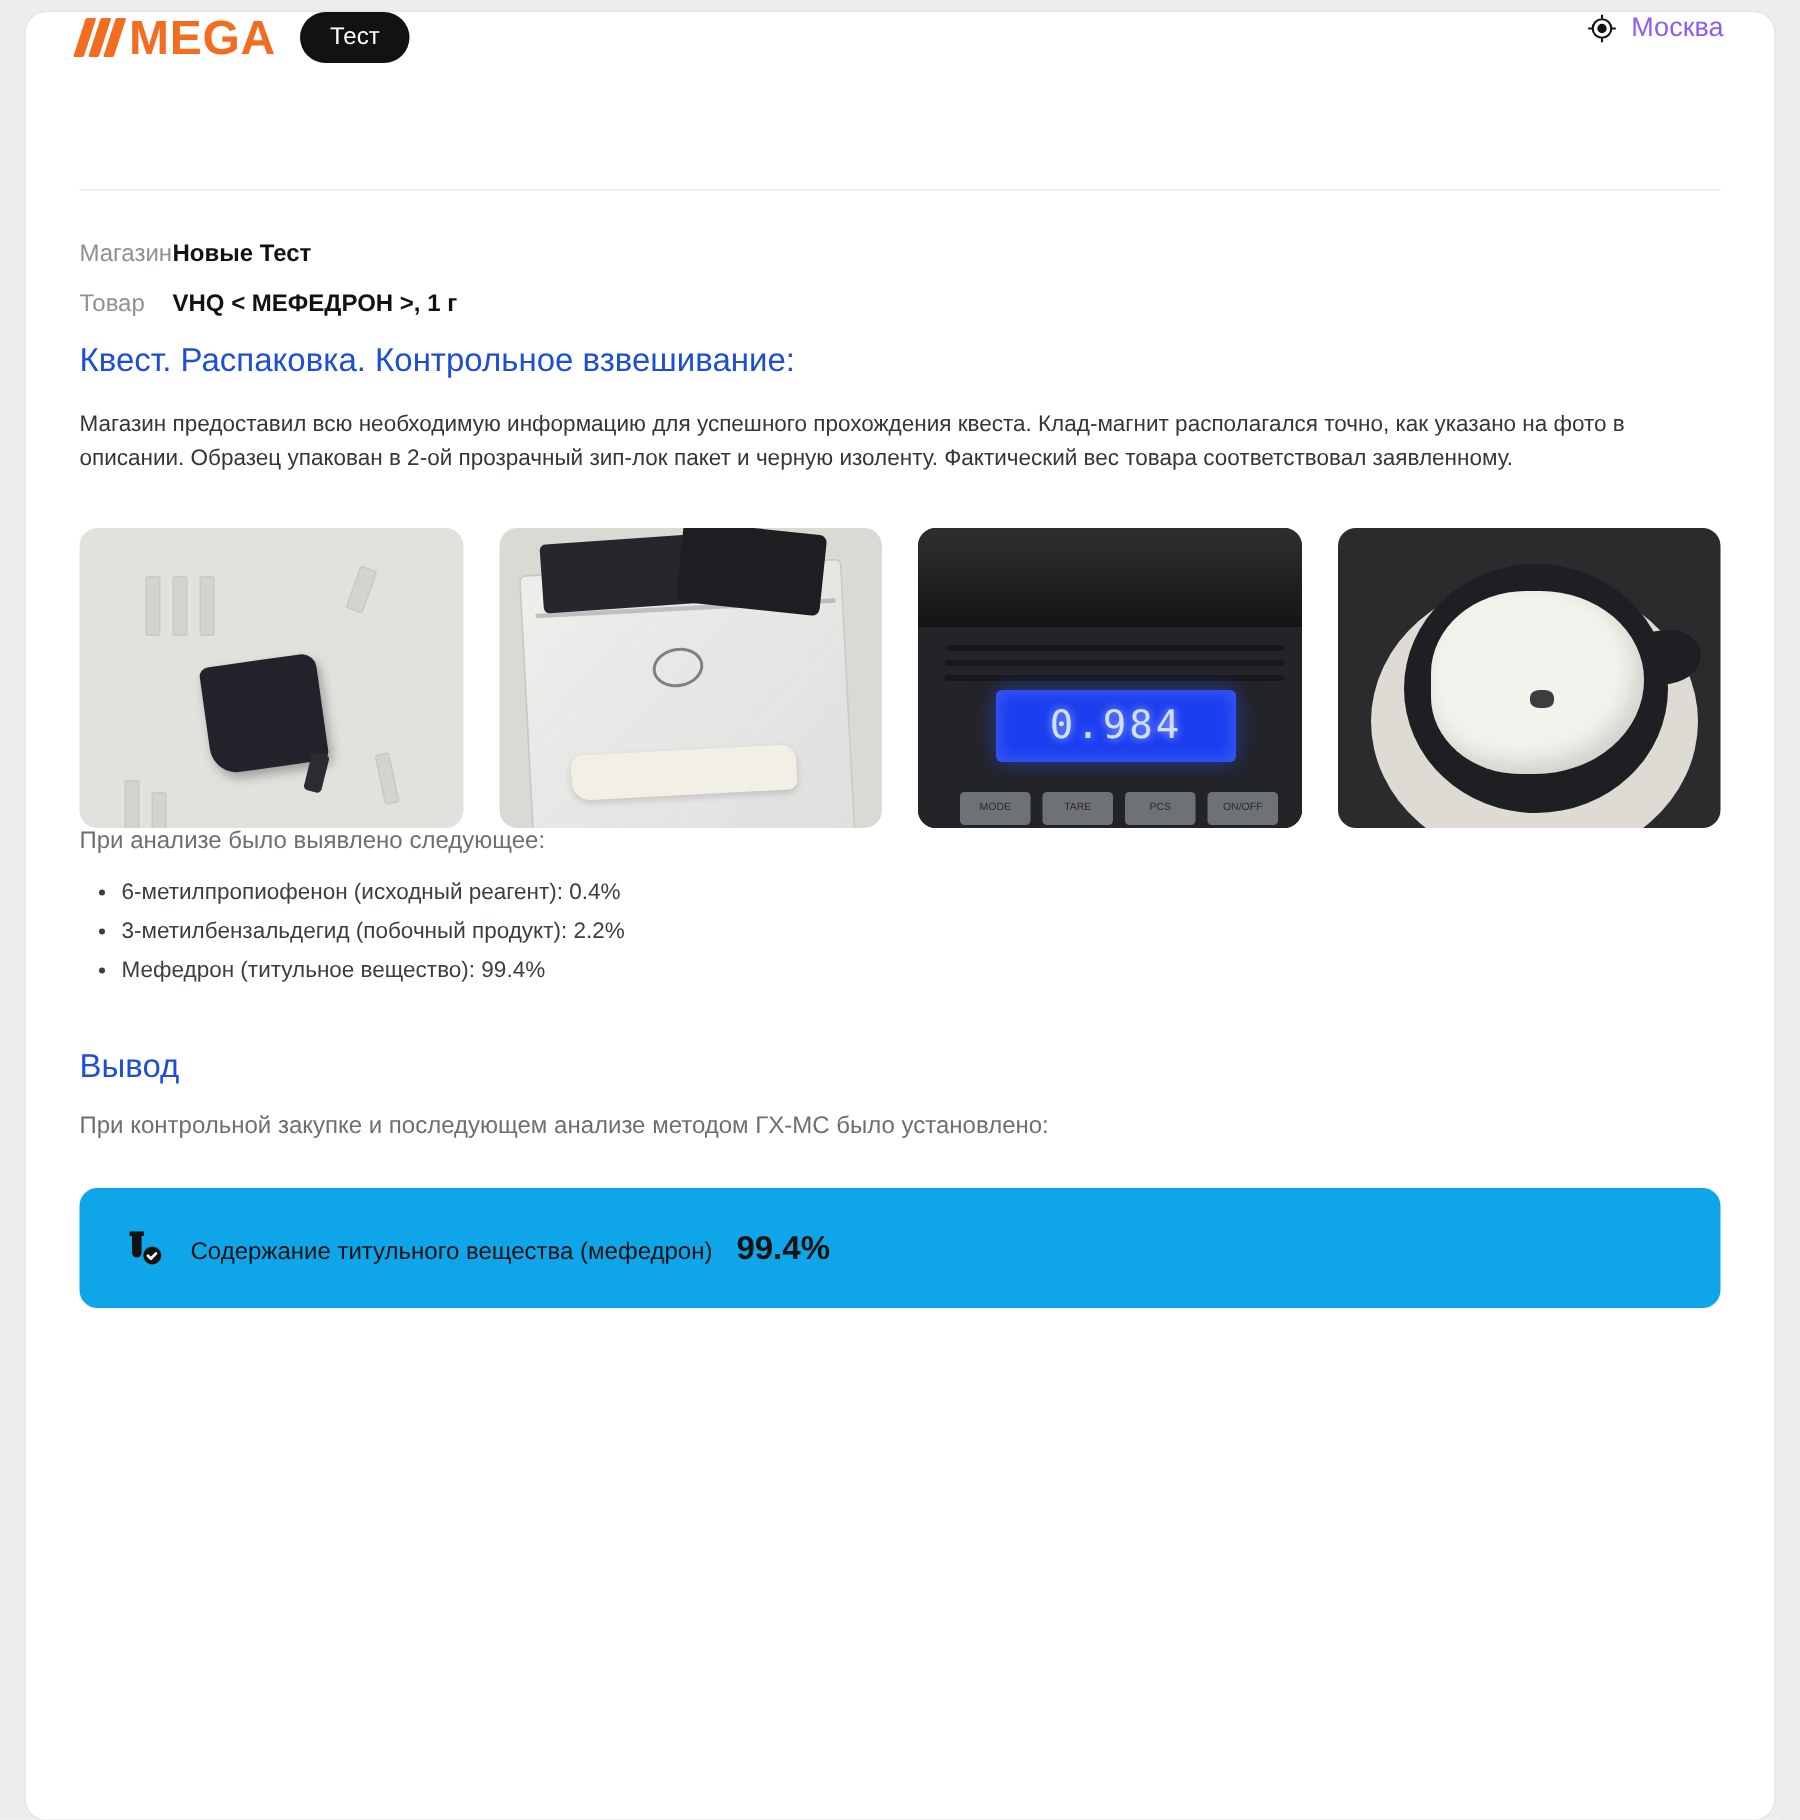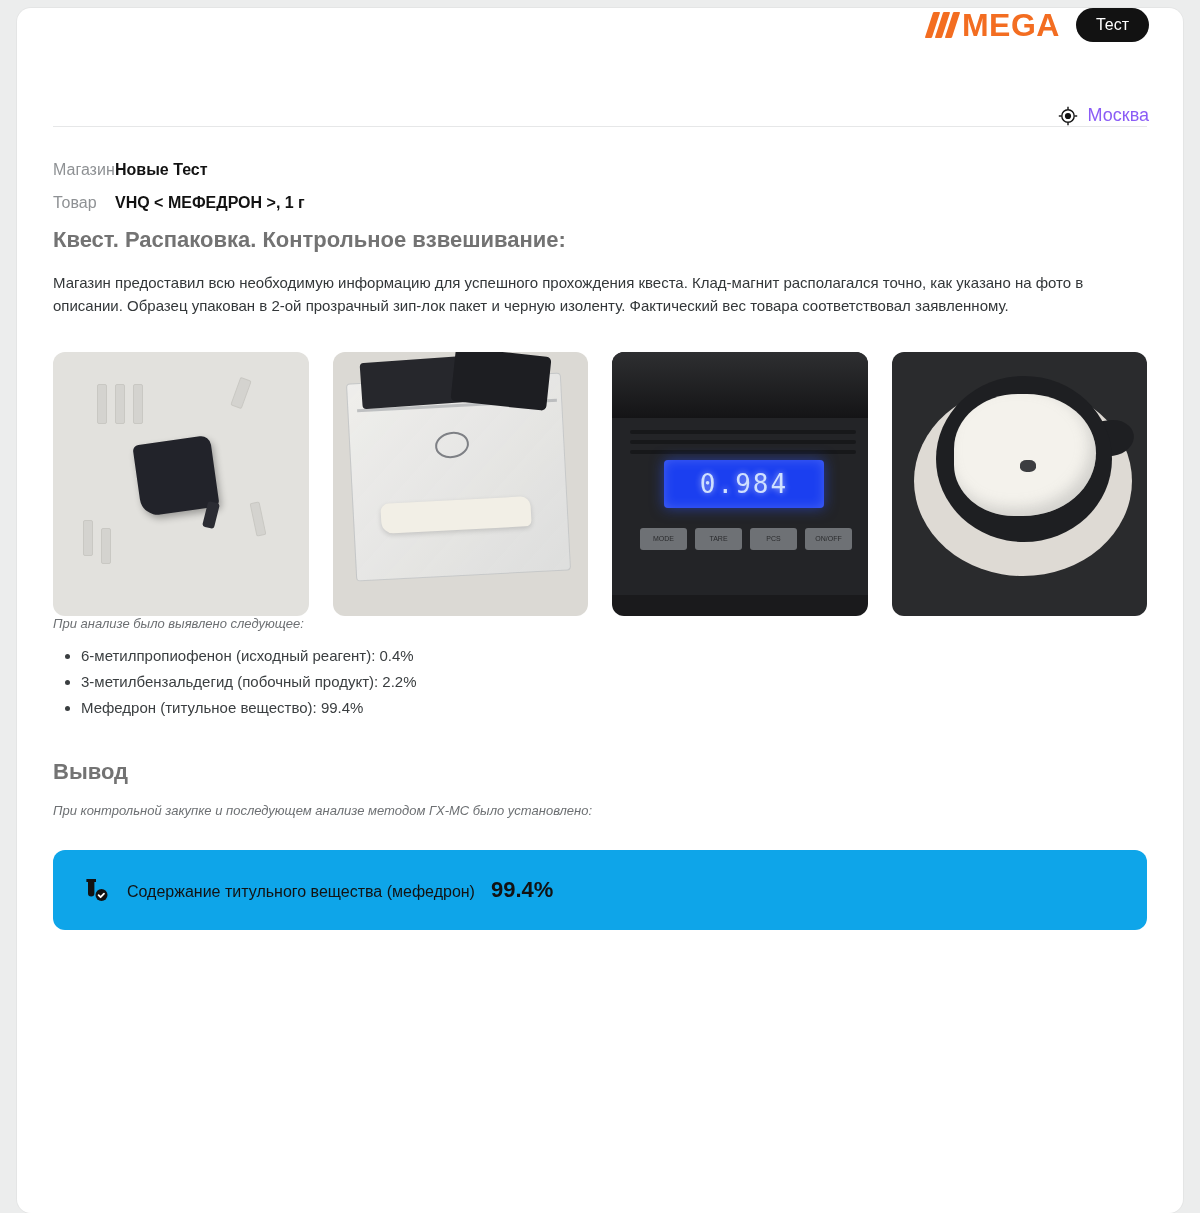--- a/index.html
+++ b/index.html
@@ -21,24 +21,23 @@
     background: #ffffff;
     border-radius: 14px;
     min-height: 1205px;
     box-shadow: 0 0 0 1px rgba(0,0,0,0.03);
   }
 
   
   .header {
     height: 118px;
     display: flex;
-    align-items: flex-end;
+    align-items: flex-start;
     justify-content: space-between;
     padding: 0 34px 0 36px;
-    flex-direction: column;
   }
   .brand {
     display: flex;
     align-items: center;
     gap: 16px;
   }
   .logo {
     display: flex;
     align-items: center;
     gap: 6px;
@@ -103,41 +102,41 @@
   }
   .meta-value {
     color: #121212;
     font-weight: bold;
     font-size: 16px;
   }
 
   
   h2.section-title {
     font-size: 22px;
-    color: #737373;
+    color: #1d4ed8;
     margin: 13px 0 18px;
-    font-weight: bold;
+    font-weight: normal;
   }
   .para {
     font-size: 15px;
     line-height: 1.55;
     color: #333739;
     margin: 0;
     max-width: 1100px;
   }
 
   
   .photos {
     display: flex;
     gap: 24px;
     margin-top: 34px;
   }
   .photo {
     width: 263px;
-    height: 264px;
+    height: 200px;
     border-radius: 12px;
     overflow: hidden;
     position: relative;
     background: #cfcfcf;
   }
 
   
   .ph1 { background: #e2e1dd; }
   .ph1 .paper-marks i {
     position: absolute;
@@ -307,24 +306,23 @@
   .ph4 .speck {
     position: absolute;
     left: 128px; top: 108px;
     width: 16px; height: 12px;
     background: #3c3d40;
     border-radius: 40%;
   }
 
   
   .subtext {
-    font-size: 13px;
+    font-size: 16px;
     color: #6d7073;
     margin: 0 0 12px;
-    font-style: italic;
   }
   ul.findings {
     margin: 0;
     padding-left: 28px;
   }
   ul.findings li {
     font-size: 15px;
     color: #3a3e40;
     line-height: 1.75;
   }

